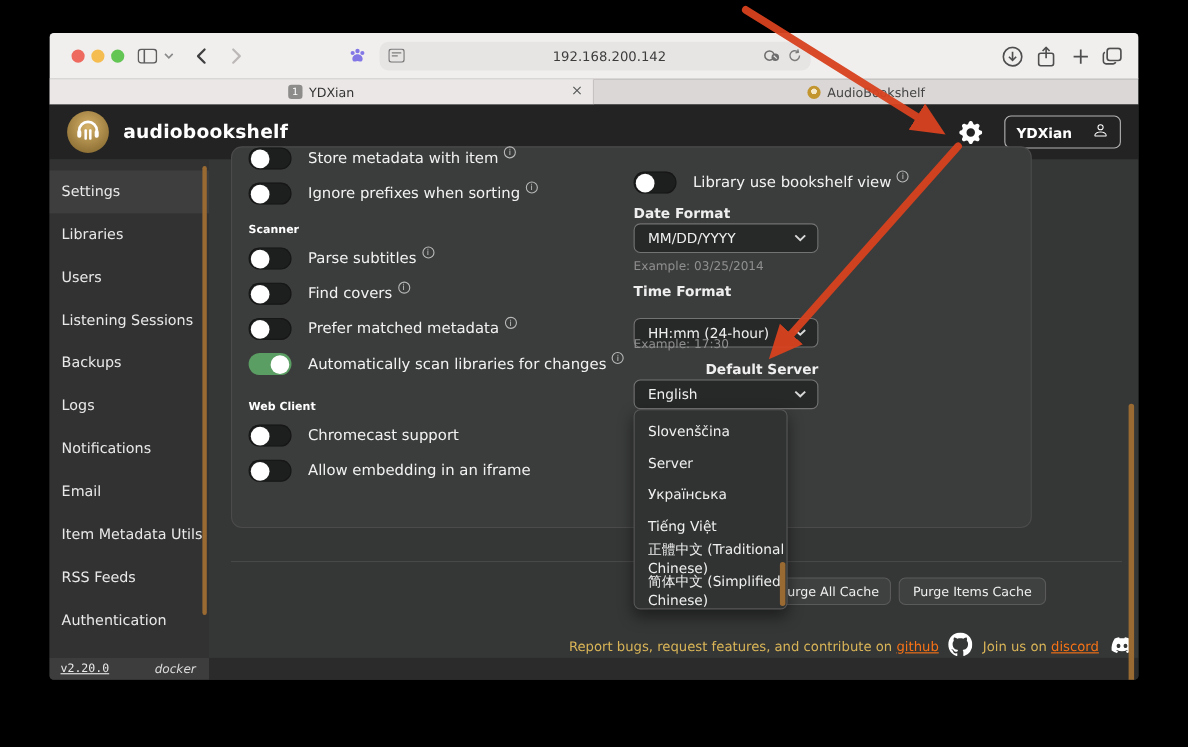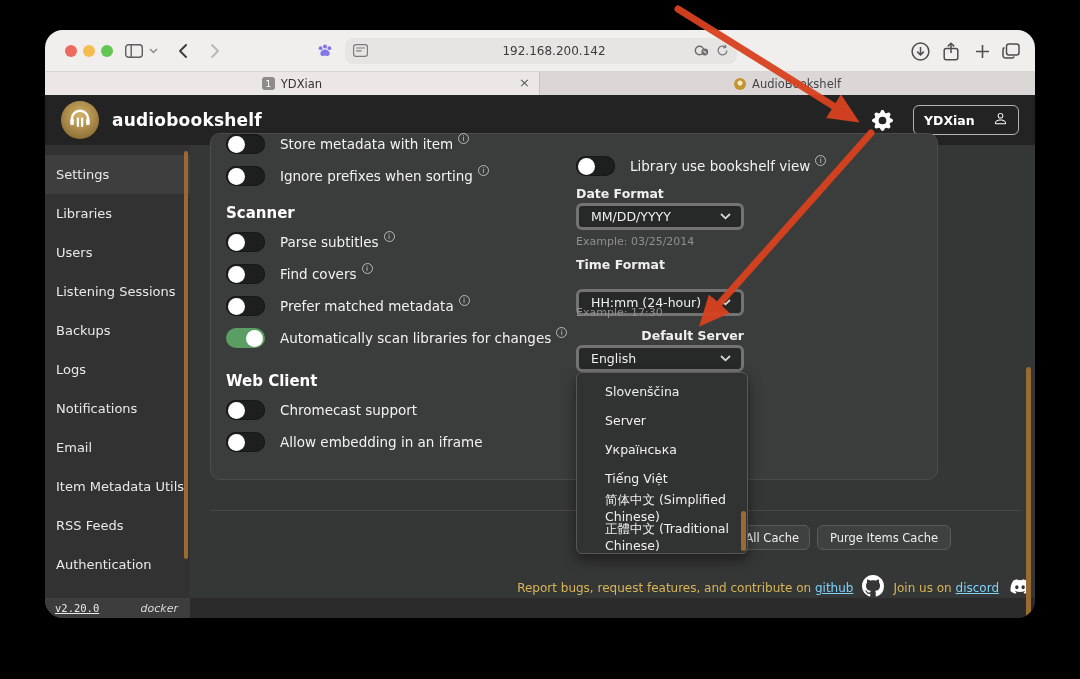--- a/index.html
+++ b/index.html
@@ -2,21 +2,21 @@
 <html><head>
 <meta charset="utf-8">
 <style>
   * { margin:0; padding:0; box-sizing:border-box; }
   html,body { background:#000; }
   body { font-family:"DejaVu Sans","Liberation Sans",sans-serif; }
   .stage { position:relative; width:1080px; height:679px; background:#000; overflow:hidden; }
 
   
   .window { position:absolute; left:45px; top:30px; width:990px; height:588px;
-            border-radius:18px; overflow:hidden; background:#353636;
+            border-radius:4px; overflow:hidden; background:#353636;
             box-shadow:0 10px 40px rgba(0,0,0,.7); }
 
   
   .toolbar { position:relative; height:42px; background:#f1efee; border-bottom:1px solid #d7d3d2; }
   .tl { position:absolute; top:15px; width:12px; height:12px; border-radius:50%; }
   .tl.red{ left:20px; background:#ee6a5e; } .tl.yellow{ left:38px; background:#f5bd4f; } .tl.green{ left:56px; background:#62c554; }
   .tbicon { position:absolute; top:0; height:42px; display:flex; align-items:center; color:#4e4e4e; }
   .urlbar { position:absolute; left:300px; top:8px; width:392px; height:26px; background:#e7e5e4;
             border-radius:8px; display:flex; align-items:center; padding:0 8px; }
   .urltext { flex:1; text-align:center; font-size:12px; color:#3c3c3c; padding-left:46px; }
@@ -58,43 +58,43 @@
   .trow { display:flex; align-items:center; height:20px; margin-bottom:12px; }
   .toggle { position:relative; width:39px; height:20px; border-radius:10px; background:#1d1e1e;
             box-shadow:inset 0 0 0 1px #171717; flex:none; }
   .toggle .knob { position:absolute; top:1.5px; left:2px; width:17px; height:17px; border-radius:50%; background:#fff; }
   .toggle.on { background:#5b9e63; box-shadow:none; }
   .toggle.on .knob { left:auto; right:2px; }
   .tlabel { margin-left:15px; color:#f2f2f2; font-size:13.5px; }
   .info { display:inline-block; width:11px; height:11px; border:1px solid #b9b9b9; border-radius:50%;
           color:#cfcfcf; font-size:7.5px; line-height:10px; text-align:center; margin-left:5px;
           vertical-align:top; transform:translateY(-3px); font-style:normal; }
-  .sechead { color:#fff; font-size:15px; font-weight:700; margin:18px 0 10px; }
+  .sechead { color:#fff; font-size:10px; font-weight:700; margin:18px 0 10px; }
   .sechead.web { margin-top:24px; }
 
   .flabel { color:#efefef; font-size:12.5px; font-weight:700; position:absolute;text-align:right; }
-  .fselect { position:absolute; width:168px; height:27px; background:#272828; border:3px solid #737373;
+  .fselect { position:absolute; width:168px; height:27px; background:#272828; border:1px solid #737373;
              border-radius:6px; display:flex; align-items:center; justify-content:space-between;
              padding:0 10px 0 12px; color:#f0f0f0; font-size:12.5px; }
   .fexample { position:absolute; color:#8f8f8f; font-size:11px; }
 
-  .dropdown { position:absolute; left:0; top:216px; width:172px; background:#313232; border:1px solid #585858;
-              border-radius:6px; z-index:20; padding:4px 16px 2px; box-shadow:0 6px 14px rgba(0,0,0,.45); }
+  .dropdown { position:absolute; left:0; top:216px; width:140px; background:#313232; border:1px solid #585858;
+              border-radius:6px; z-index:20; padding:4px 0 2px; box-shadow:0 6px 14px rgba(0,0,0,.45); }
   .opt { height:29px; display:flex; align-items:center; padding-left:12px; color:#f0f0f0; font-size:12.5px; }
   .dd-scroll { position:absolute; right:1px; bottom:2px; width:5px; height:40px; background:#9a6a33; border-radius:3px; }
 
   .divider { position:absolute; left:20px; top:365px; width:810px; height:1px; background:#484848; }
   .pbtn { position:absolute; top:380px; height:25px; background:#3f4040; border:1px solid #5a5a5a; border-radius:6px;
           color:#eee; font-size:11.5px; font-family:inherit; display:flex; align-items:center; justify-content:center; }
   .pbtn.all { left:508px; width:112px; z-index:5; }
   .pbtn.items { left:627px; width:134px; z-index:5; }
 
   .footer-links { position:absolute; top:430px; right:3px; display:flex; align-items:center; gap:9px;
                   color:#d9b557; font-size:12px; }
-  .footer-links a { color:#7dd3fc; text-decoration:underline; }
+  .footer-links a { color:#f97316; text-decoration:underline; }
 
   .main-scroll { position:absolute; right:4px; top:222px; width:5px; height:360px; background:#9a6a33; border-radius:3px; z-index:8; }
 
   
   .bottomstrip { height:20px; background:#2b2b2b; display:flex; }
   .versionrow { width:145px; background:#3d3d3d; display:flex; align-items:center; justify-content:space-between; padding:0 12px 0 10px; }
   .version { font-family:"DejaVu Sans Mono","Liberation Mono",monospace; font-size:10.5px; color:#eaeaea; text-decoration:underline; }
   .runtime { font-size:11px; color:#dcdcdc; font-style:italic; }
 
   
@@ -343,22 +343,22 @@
               <svg width="11" height="7" viewBox="0 0 11 7">
                   <polyline points="1,1 5.5,5.3 10,1" fill="none" stroke="#d8d8d8" stroke-width="1.8"></polyline>
                 </svg>
             </div>
 
             <div class="dropdown">
               <div class="opt">Slovenščina</div>
               <div class="opt">Server</div>
               <div class="opt">Українська</div>
               <div class="opt">Tiếng Việt</div>
+              <div class="opt">正體中文 (Traditional Chinese)</div>
               <div class="opt">简体中文 (Simplified Chinese)</div>
-              <div class="opt">正體中文 (Traditional Chinese)</div>
               <div class="dd-scroll"></div>
             </div>
           </div>
         </div>
 
         <div class="divider"></div>
 
         <button class="pbtn all">Purge All Cache</button>
         <button class="pbtn items">Purge Items Cache</button>
 

